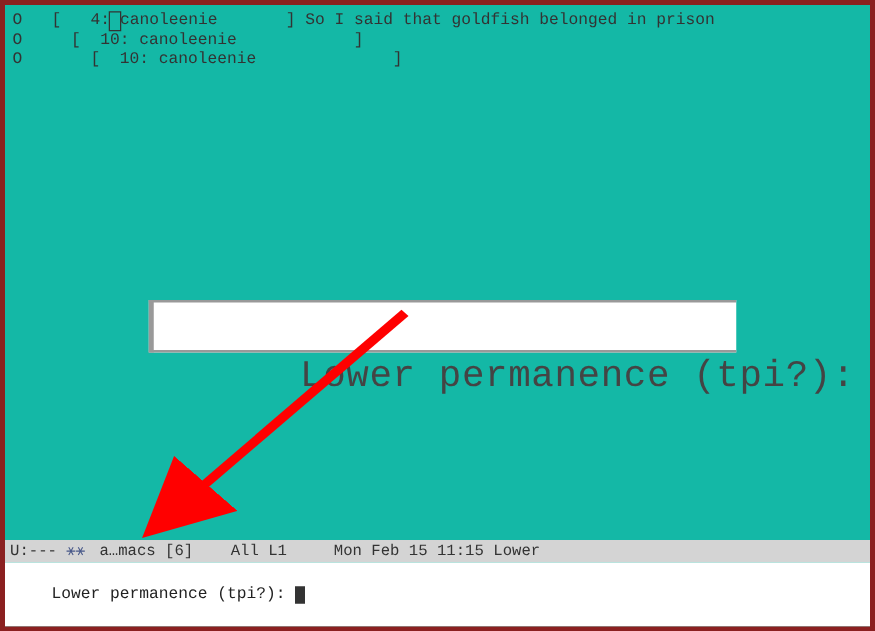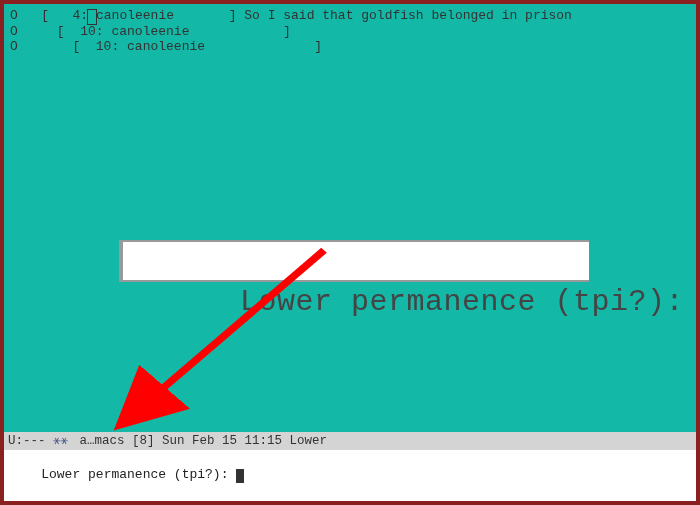--- a/index.html
+++ b/index.html
@@ -119,21 +119,22 @@
           <polygon points="0 0, 9 4.5, 0 9" fill="#ff0000"></polygon>
         </marker>
       </defs>
       <line id="arrow-line" stroke="#ff0000" stroke-width="8" marker-end="url(#arrowhead)" x1="320" y1="286" x2="138" y2="467"></line>
     </svg>
   </div>
 
   <div class="mode-line">
     <span>U:--- </span>
     <span class="left-indicator">⚹⚹</span>
-    <span> a…macs [8]</span>
-    <span> Sun Feb 15 11:15 </span>
+    <span> a…macs [6]</span>
+    <span>    All L1    </span>
+    <span> Mon Feb 15 11:15 </span>
     <span>Lower</span>
   </div>
 
   <div class="minibuffer">
     <span>Lower permanence (tpi?): </span><span class="mb-cursor"></span>
   </div>
 </div>
 
 </body></html>

